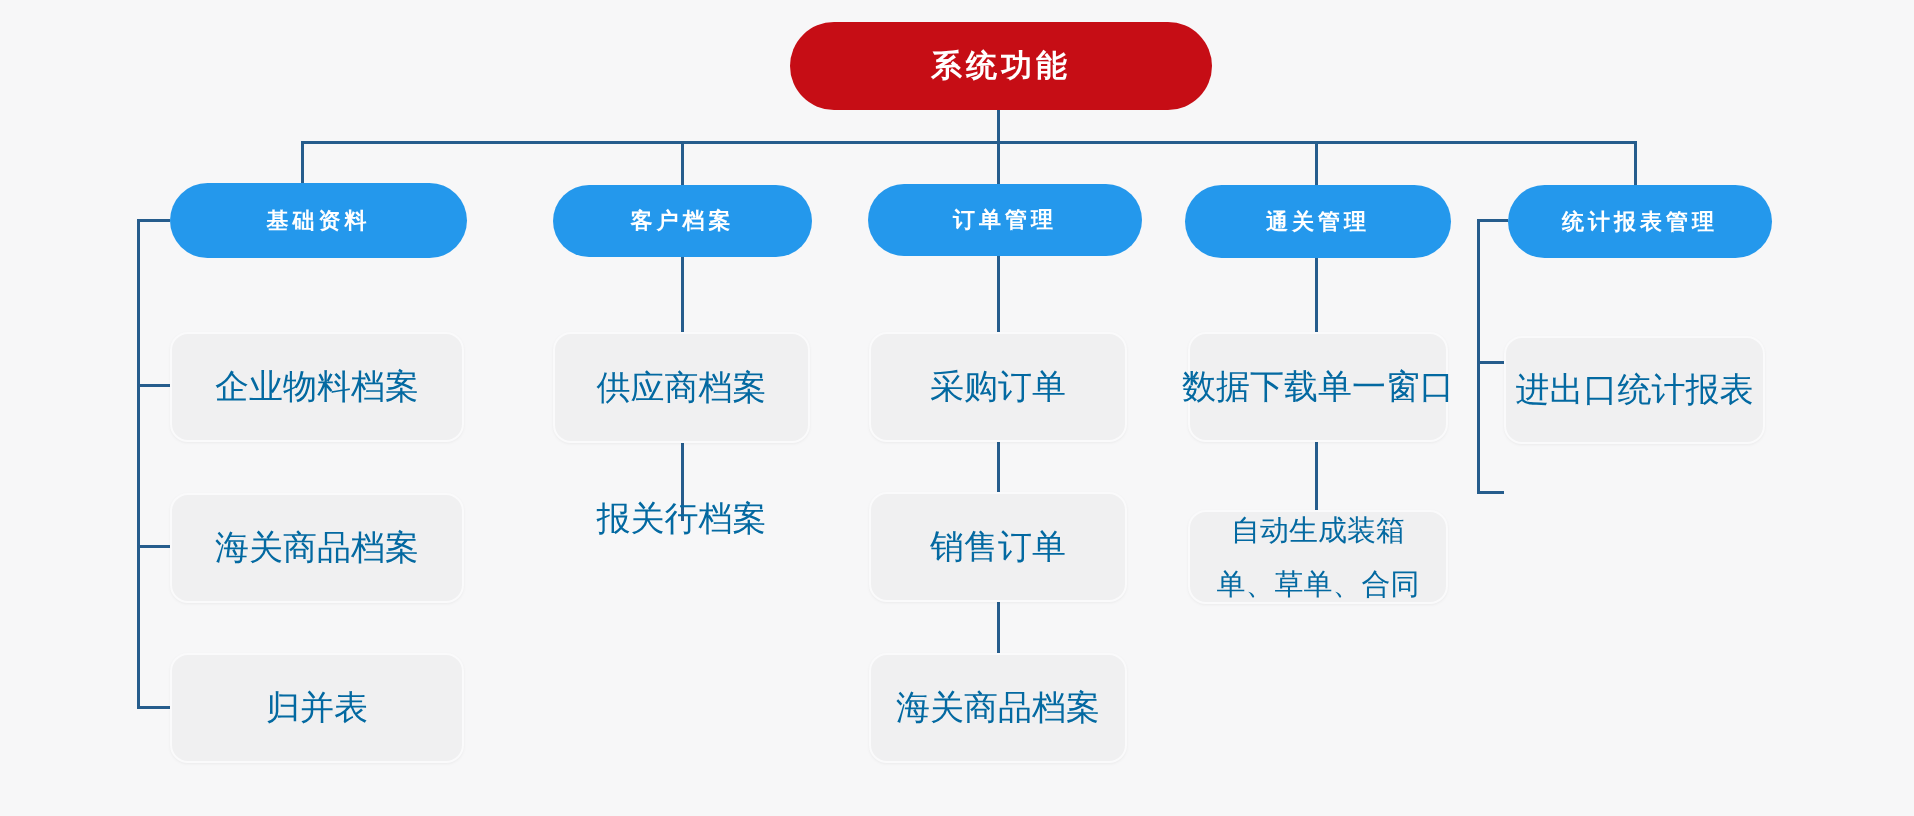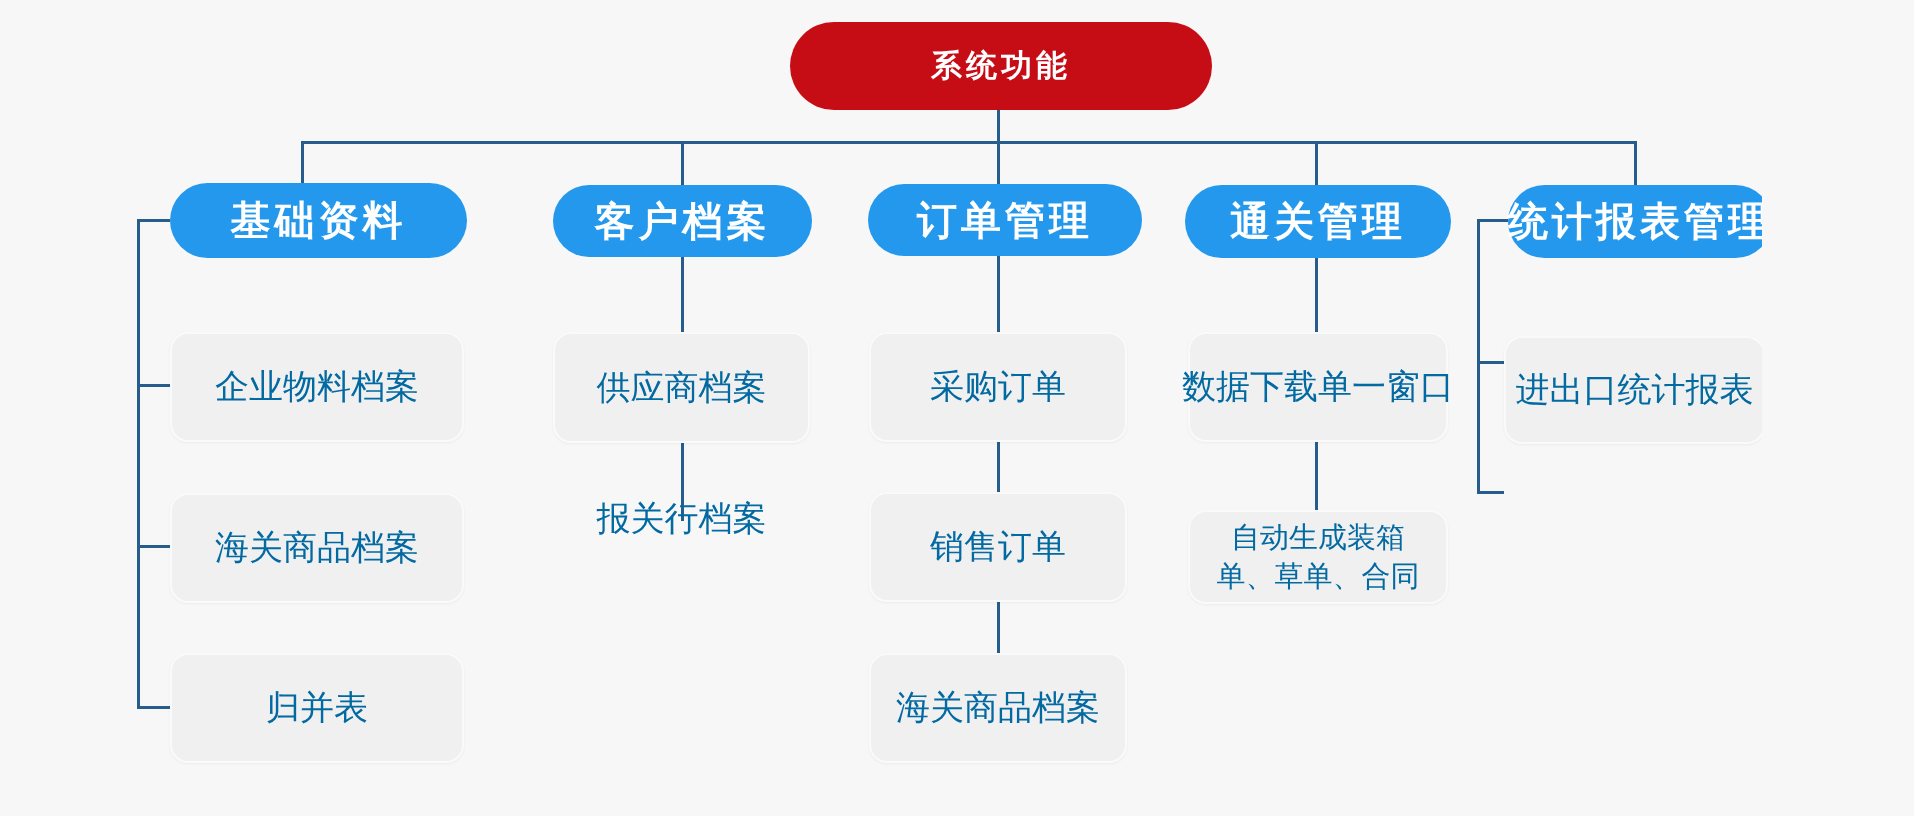--- a/index.html
+++ b/index.html
@@ -1,39 +1,40 @@
 <!DOCTYPE html>
 <html style="--bg: #f7f7f8; --root-red: #c60d15; --branch-blue: #2498ec; --line-navy: #265d8d; --leaf-bg: #f0f0f1;"><head>
 <meta charset="utf-8">
 <style>
   html,body{margin:0;padding:0;background:#f7f7f8;}
   .stage{
     position:relative;width:1762px;height:816px;overflow:hidden;
     background:var(--bg,#f7f7f8);
     font-family:Liberation Serif, serif;
+    padding-left:41px;
   }
   .node{
     position:absolute;display:flex;align-items:center;justify-content:center;
     text-align:center;box-sizing:border-box;
   }
   .pill{
     color:#ffffff;font-weight:bold;letter-spacing:4px;
     border-radius:44px;
   }
   .pill.root{background:var(--root-red,#c60d15);font-size:31px;}
-  .pill.branch{background:var(--branch-blue,#2498ec);font-size:40px;border-radius:38px;text-align:center;}
+  .pill.branch{background:var(--branch-blue,#2498ec);font-size:22px;border-radius:38px;text-align:center;}
   .leaf{
     background:var(--leaf-bg,#f0f0f1);
     border:2px solid #fafafb;border-radius:18px;
     box-shadow:0 1px 3px rgba(0,0,0,0.05);
     font-size:34px;color:#0369a1;
   }
   .leaf.plain{background:transparent;border:none;box-shadow:none;}
   .leaf.nowrap{white-space:nowrap;}
-  .leaf.small{font-size:29px;line-height:39px;padding:0 14px;}
+  .leaf.small{font-size:29px;line-height:54px;padding:0 14px;}
   .line{position:absolute;background:var(--line-navy,#265d8d);}
 </style>
 </head>
 <body>
 
 <div class="stage">
 
   <div class="line" style="left:997px;top:110px;width:3px;height:33px;"></div>
   <div class="line" style="left:301px;top:141px;width:1336px;height:3px;"></div>
   <div class="line" style="left:301px;top:141px;width:3px;height:43px;"></div>

